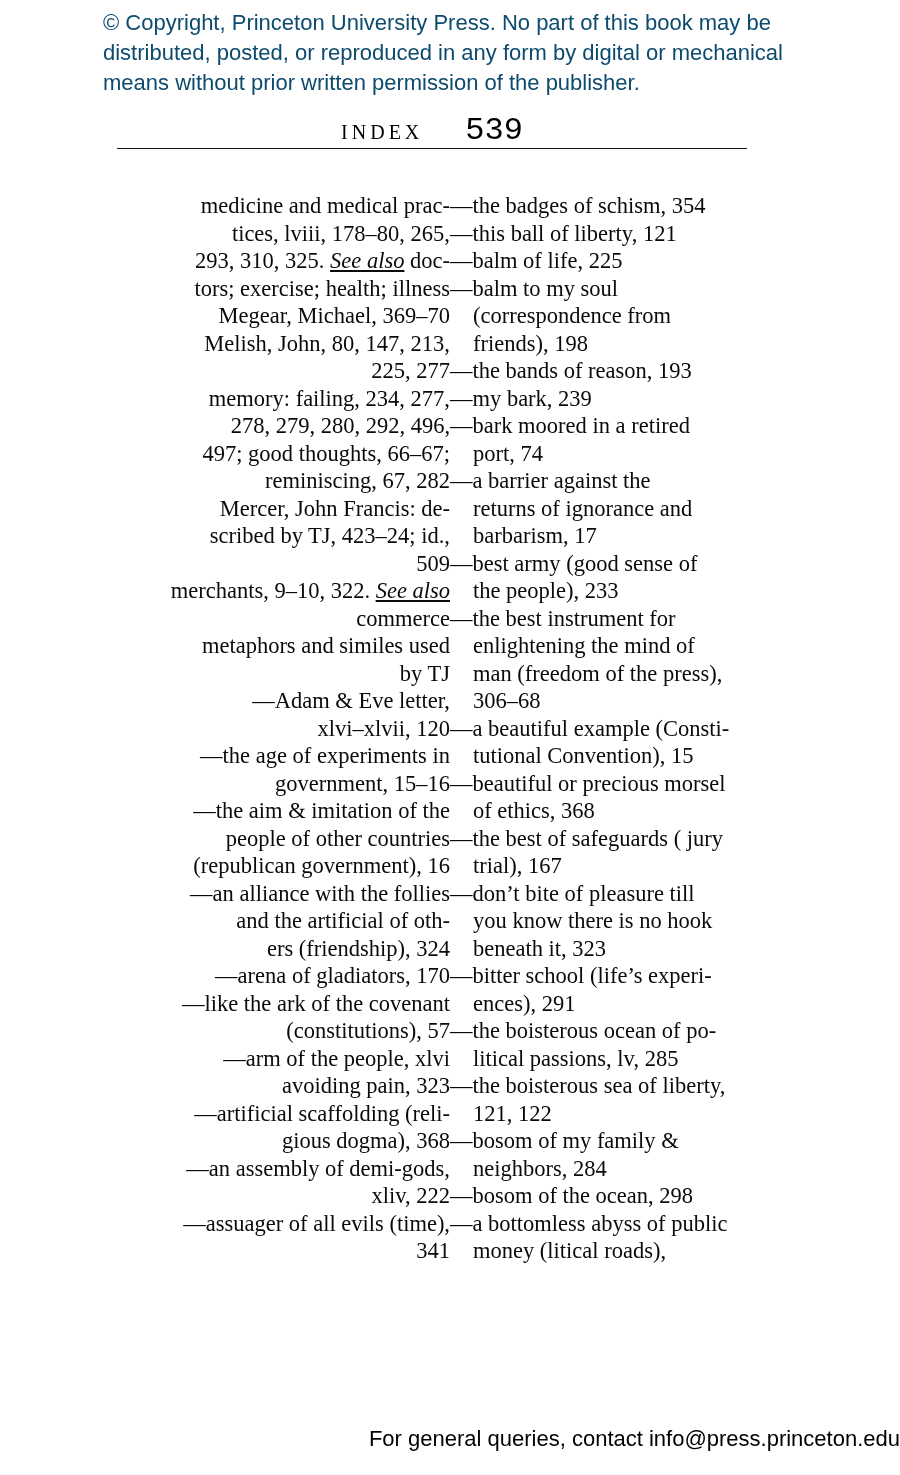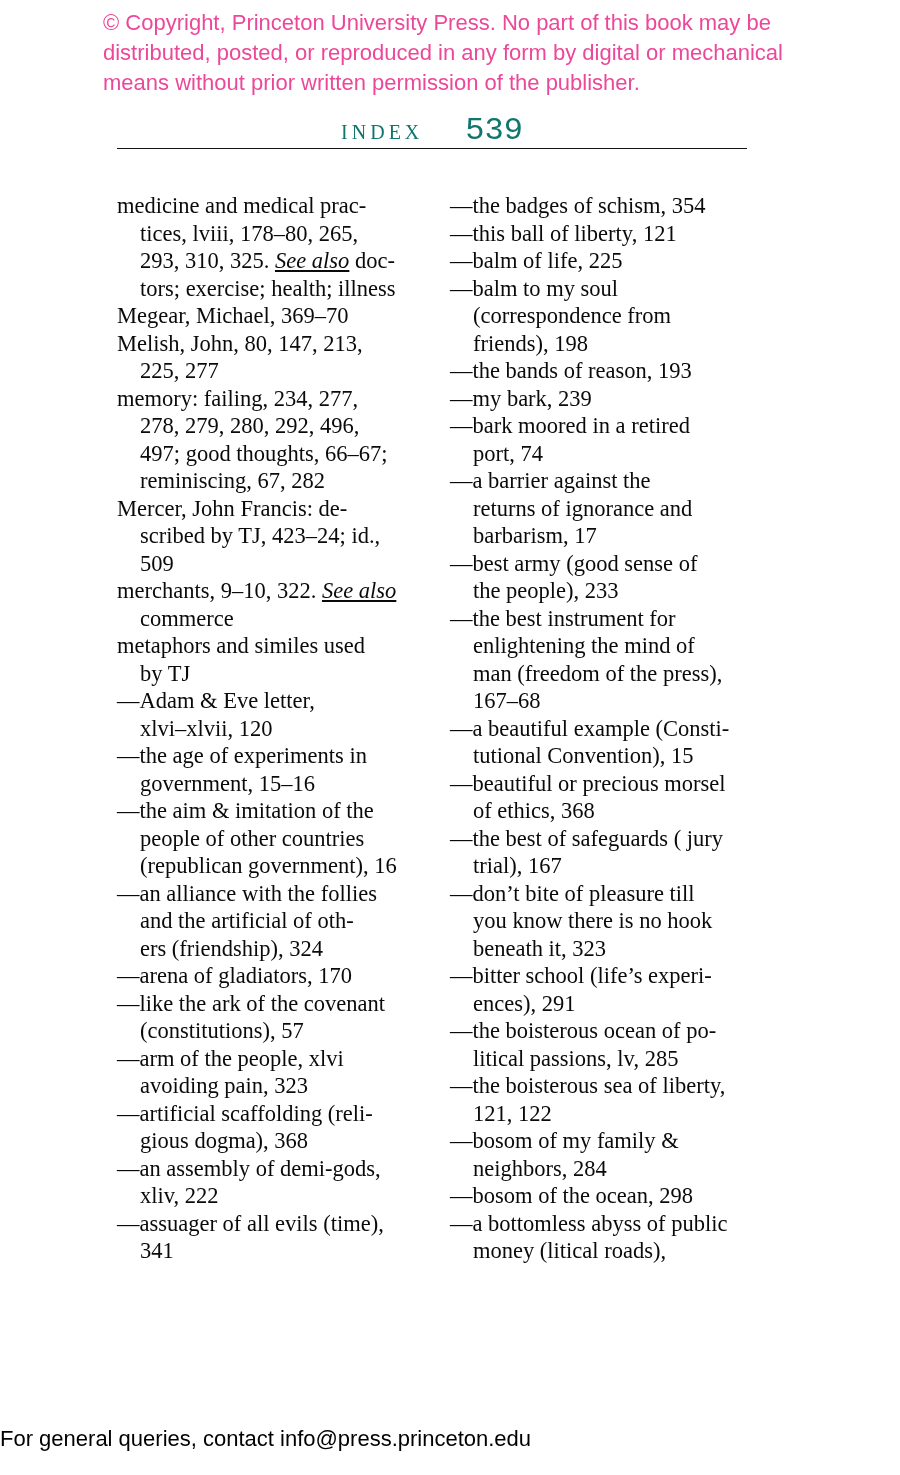--- a/index.html
+++ b/index.html
@@ -11,32 +11,32 @@
     font-family: "Liberation Serif", serif;
     color: #0a0a0a;
   }
   .copyright {
     position: absolute;
     left: 103px; top: 8px;
     width: 720px;
     font-family: "Liberation Sans", sans-serif;
     font-size: 22px;
     line-height: 30px;
-    color: #ec4899;
+    color: #0c4a6e;
   }
   .running-head {
     position: absolute;
     left: 117px; top: 112px;
     width: 630px;
     display: flex;
     justify-content: center;
     align-items: baseline;
     gap: 42px;
     font-family: "Liberation Serif", serif;
-    color: #0f766e;
+    color: #000000;
   }
   .running-head .sect {
     font-size: 20px;
     letter-spacing: 4px;
   }
   .running-head .pnum {
     font-size: 32px;
     font-family: Liberation Mono, monospace;
   }
   .rule {
@@ -48,30 +48,30 @@
   .col {
     position: absolute;
     top: 192px;
     width: 333px;
     font-family: "Liberation Serif", serif;
     font-size: 22.5px;
     line-height: 27.5px;
     white-space: nowrap;
     color: #0a0a0a;
   }
-  #col-left  { left: 117px; }
+  #col-left  { left: 117px; text-align: right; }
   #col-right { left: 450px; }
   .line { height: 27.5px; }
   .line.ind { padding-left: 23px; }
   .line em { font-style: italic; text-decoration: underline; }
   .footer {
     position: absolute;
     left: 0; top: 1426px;
     width: 900px;
-    text-align: left;
+    text-align: right;
     font-family: "Liberation Sans", sans-serif;
     font-size: 22px;
     color: #000000;
   }
 </style>
 </head>
 <body>
 
 <div class="copyright">
   <div>© Copyright, Princeton University Press. No part of this book may be</div>
@@ -139,21 +139,21 @@
     <div class="line"><span>—bark moored in a retired</span></div>
     <div class="line ind"><span>port, 74</span></div>
     <div class="line"><span>—a barrier against the</span></div>
     <div class="line ind"><span>returns of ignorance and</span></div>
     <div class="line ind"><span>barbarism, 17</span></div>
     <div class="line"><span>—best army (good sense of</span></div>
     <div class="line ind"><span>the people), 233</span></div>
     <div class="line"><span>—the best instrument for</span></div>
     <div class="line ind"><span>enlightening the mind of</span></div>
     <div class="line ind"><span>man (freedom of the press),</span></div>
-    <div class="line ind"><span>167–68</span></div>
+    <div class="line ind"><span>306–68</span></div>
     <div class="line"><span>—a beautiful example (Consti-</span></div>
     <div class="line ind"><span>tutional Convention), 15</span></div>
     <div class="line"><span>—beautiful or precious morsel</span></div>
     <div class="line ind"><span>of ethics, 368</span></div>
     <div class="line"><span>—the best of safeguards ( jury</span></div>
     <div class="line ind"><span>trial), 167</span></div>
     <div class="line"><span>—don’t bite of pleasure till</span></div>
     <div class="line ind"><span>you know there is no hook</span></div>
     <div class="line ind"><span>beneath it, 323</span></div>
     <div class="line"><span>—bitter school (life’s experi-</span></div>

